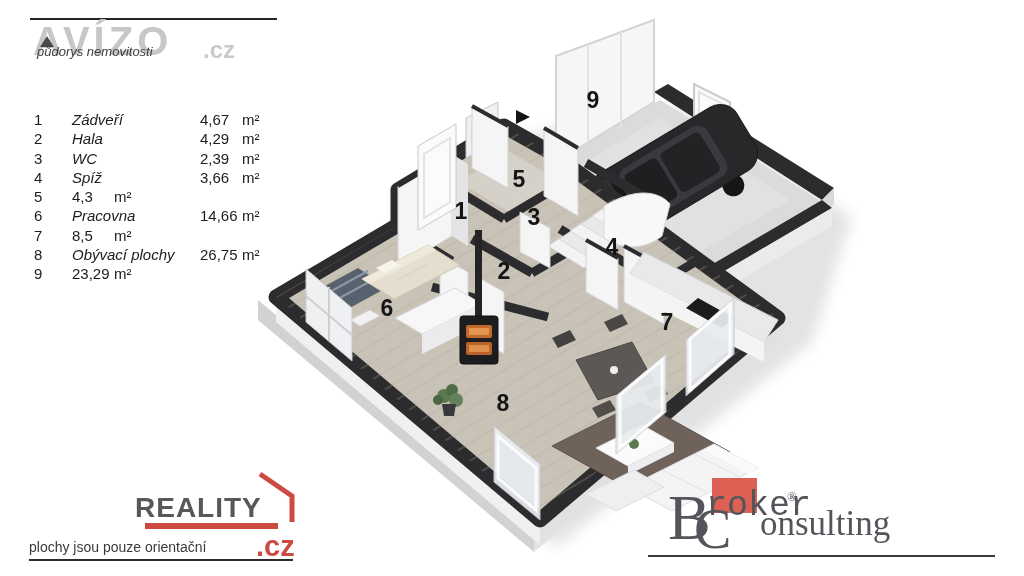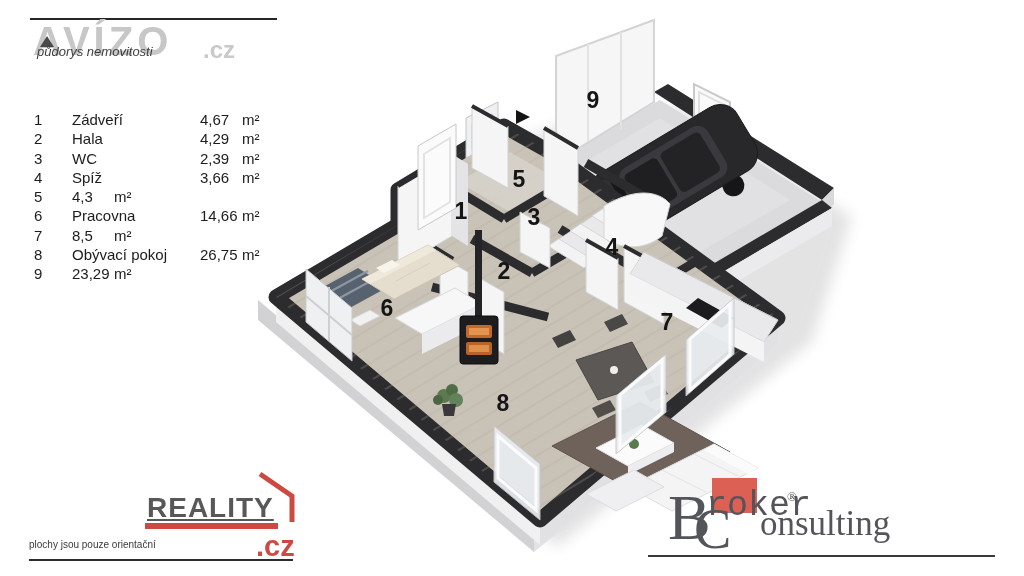--- a/index.html
+++ b/index.html
@@ -10,29 +10,29 @@
   .avizo{position:absolute;left:33px;top:21px;font-weight:bold;font-size:40px;letter-spacing:4px;
          color:#c7c7c7;line-height:1;}
   .avizo-tld{position:absolute;left:203px;top:36px;font-weight:bold;font-size:24px;color:#c9c9c9;}
   .avizo-arrow{position:absolute;left:40px;top:36px;width:0;height:0;
          border-left:7px solid transparent;border-right:7px solid transparent;border-bottom:11px solid #4a4a4a;}
   .subtitle{position:absolute;left:37px;top:44px;font-size:13px;color:#3e3e3e;font-style:italic;}
   
   .legend{position:absolute;left:34px;top:110px;width:242px;font-size:15px;}
   .lrow{display:flex;line-height:19.3px;white-space:nowrap;}
   .lnum{width:38px;}
-  .lname{width:128px;}
+  .lname{width:128px;font-style:italic;}
   .larea{width:42px;}
   .lunit{flex:1;}
   
   #plan{position:absolute;left:0;top:0;}
   .roomlabel{font-family:"Liberation Sans",sans-serif;font-weight:bold;fill:#151515;font-size:23px;}
   
-  .disclaimer{position:absolute;left:29px;top:539px;font-size:10px;color:#3a3a3a;}
-  .reality{position:absolute;left:147px;top:494px;font-size:28px;font-weight:bold;color:#58585a;letter-spacing:1px;line-height:1;text-decoration:underline;}
+  .disclaimer{position:absolute;left:29px;top:539px;font-size:14px;color:#3a3a3a;}
+  .reality{position:absolute;left:135px;top:494px;font-size:28px;font-weight:bold;color:#58585a;letter-spacing:1px;line-height:1;}
   .red-bar{position:absolute;left:145px;top:523px;width:133px;height:6px;background:#cd4a42;}
   .spolu{position:absolute;left:147px;top:532px;font-size:29px;font-weight:bold;color:#58585a;letter-spacing:1px;line-height:1;}
   .spolu-tld{position:absolute;left:256px;top:532px;font-size:29px;font-weight:bold;color:#cd4a42;line-height:1;}
   .roof{position:absolute;left:250px;top:464px;}
   .bottom-line-left{position:absolute;left:29px;top:559px;width:264px;height:2px;background:#2b2b2b;}
   
   .brk{font-family:"Liberation Serif",serif;color:#54555a;position:absolute;line-height:1;}
   .brk-square{position:absolute;left:712px;top:478px;width:45px;height:35px;background:#dd6055;}
   .brk-B{left:668px;top:486px;font-size:64px;}
   .brk-roker{left:706px;top:489px;font-size:35px;font-family:Liberation Mono, monospace;}
@@ -278,21 +278,21 @@
         <span class="larea">14,66</span>
         <span class="lunit">m²</span>
       </div>
       <div class="lrow">
         <span class="lnum">7</span>
         <span class="larea">8,5</span>
         <span class="lunit">m²</span>
       </div>
       <div class="lrow">
         <span class="lnum">8</span>
-        <span class="lname">Obývací pokoj</span>
+        <span class="lname">Obývací plochy</span>
         <span class="larea">26,75</span>
         <span class="lunit">m²</span>
       </div>
       <div class="lrow">
         <span class="lnum">9</span>
         <span class="larea">23,29</span>
         <span class="lunit">m²</span>
       </div>
     </div>
 

